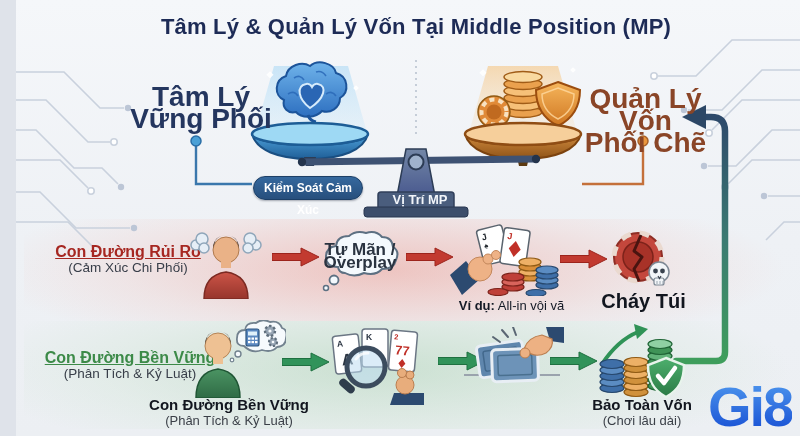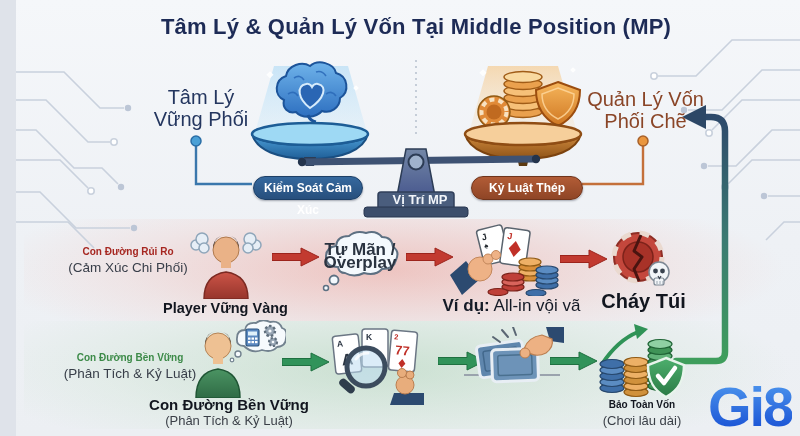--- a/index.html
+++ b/index.html
@@ -10,29 +10,29 @@
     margin-left:16px;
     -webkit-font-smoothing:antialiased;
   }
   .abs{position:absolute;}
   .c{text-align:center;}
   .band-risk{left:8px;top:219px;width:784px;height:102px;
     background:radial-gradient(ellipse 58% 95% at 46% 50%, rgba(238,160,150,.55), rgba(242,198,192,.28) 58%, rgba(240,240,244,0) 88%);}
   .band-sustain{left:8px;top:321px;width:784px;height:108px;
     background:radial-gradient(ellipse 60% 95% at 45% 45%, rgba(172,211,178,.52), rgba(205,228,208,.30) 58%, rgba(240,244,240,0) 88%);}
   .title{left:0;top:14px;width:800px;font-size:22px;font-weight:800;color:#1d2b56;letter-spacing:.2px;}
-  .side-label{font-size:20px;line-height:22px;font-weight:400;}
+  .side-label{font-size:28px;line-height:22px;font-weight:700;}
   .side-label.blue{color:#24365f;}
   .side-label.orange{color:#8a4527;}
   .pill{height:22px;line-height:22px;border-radius:12px;color:#fff;font-size:12px;font-weight:700;text-align:center;
     box-shadow:0 1px 2px rgba(20,30,50,.35);}
   .pill.blue{background:linear-gradient(180deg,#35689e,#274f7d);border:1px solid #1d3f66;}
   .pill.rust{background:linear-gradient(180deg,#b25c36,#8f4526);border:1px solid #6f341b;}
   .base-label{color:#f2f5fa;font-size:13px;font-weight:700;}
-  .path-heading{font-size:10px;line-height:17px;font-weight:800;}
+  .path-heading{font-size:16px;line-height:17px;font-weight:800;text-decoration:underline;}
   .path-heading.red{color:#a62721;}
   .path-heading.green{color:#3c8a48;}
   .path-sub{font-size:13.5px;line-height:16px;color:#383e49;}
   .item-label{font-size:14.5px;line-height:16px;font-weight:700;color:#12161f;}
   .item-sub{font-size:13px;line-height:15px;color:#3a3f47;}
   .bubble-text{font-size:17px;line-height:13px;font-weight:700;color:#2a3340;}
   .b{font-weight:700;}
   .logo{font-size:56px;font-weight:700;letter-spacing:-2px;color:#2b6ce4;
     background:linear-gradient(180deg,#55a0f1 0%,#1e58d7 80%);
     -webkit-background-clip:text;background-clip:text;-webkit-text-fill-color:transparent;}
@@ -200,21 +200,20 @@
 
   <div class="abs side-label blue c" style="left:110px;top:86px;width:150px">
     <div>Tâm Lý</div>
     <div>Vững Phối</div>
   </div>
   <div class="abs side-label orange c" style="left:552px;top:88px;width:155px">
     <div>Quản Lý Vốn</div>
     <div>Phối Chẽ</div>
   </div>
   <div class="abs pill blue" style="left:237px;top:176px;width:108px">Kiểm Soát Cảm Xúc</div>
-  <div class="abs pill rust" style="left:455px;top:176px;width:110px">Kỷ Luật Thép</div>
   <div class="abs base-label c" style="left:360px;top:192px;width:88px">Vị Trí MP</div>
 
   <div class="abs c" style="left:28px;top:243px;width:168px">
     <div class="path-heading red">Con Đường Rủi Ro</div>
     <div class="path-sub">(Cảm Xúc Chi Phối)</div>
   </div>
 
   <svg class="abs" style="left:170px;top:227px" width="80" height="72" viewBox="0 0 80 72">
     <defs>
       <linearGradient id="shirtR" x1="0" y1="0" x2="0" y2="1">
@@ -228,21 +227,20 @@
         <circle cx="18" cy="21" r="5"></circle>
       <circle cx="70" cy="18" r="5"></circle>
         <circle cx="64" cy="12" r="6"></circle>
         <circle cx="62" cy="21" r="5"></circle>
     </g>
     <circle cx="40" cy="23" r="13" fill="#eab287" stroke="#b07a4e" stroke-width="1"></circle>
     <path d="M27,21 A13,13 0 0 1 53,21 L50,12 Q40,4 30,12 Z" fill="#3a2d26"></path>
     <rect x="35" y="34" width="10" height="7" fill="#eab287"></rect>
     <path d="M18,72 Q18,48 40,45 Q62,48 62,72 Z" fill="url(#shirtR)" stroke="#7c2a22" stroke-width="1.5"></path>
   </svg>
-  <div class="abs item-label c" style="left:147px;top:300px;width:125px">Player Vững Vàng</div>
 
   <svg class="abs" style="left:256px;top:247px" width="48" height="20" viewBox="0 0 48 20">
     <polygon points="0,6.5 29,6.5 29,1 47,10 29,19 29,13.5 0,13.5" fill="#c23a30" stroke="#9c241c" stroke-width="1"></polygon>
   </svg>
 
   <svg class="abs" style="left:302px;top:229px" width="84" height="64" viewBox="0 0 84 64">
     <path d="M20,38 Q8,38 8,28 Q8,18 18,17 Q19,7 31,7 Q38,1 48,4 Q58,1 64,8 Q74,8 75,18 Q82,22 78,31 Q76,40 64,40 Q58,47 46,44 Q36,49 27,44 Q21,44 20,38 Z" fill="#f4f9fd" stroke="#5d7082" stroke-width="2"></path>
     <circle cx="16" cy="51" r="4.5" fill="#f4f9fd" stroke="#5d7082" stroke-width="1.8"></circle>
     <circle cx="8" cy="59" r="2.5" fill="#f4f9fd" stroke="#5d7082" stroke-width="1.5"></circle>
   </svg>
@@ -283,21 +281,21 @@
         <ellipse cx="97" cy="49" rx="11" ry="4" fill="#5b8cc2"></ellipse>
     </g>
     <g stroke="#7c221a" stroke-width="1.2">
       <ellipse cx="63" cy="66" rx="11" ry="4" fill="#bf4038"></ellipse>
         <ellipse cx="63" cy="61" rx="11" ry="4" fill="#d8645c"></ellipse>
       <ellipse cx="63" cy="56" rx="11" ry="4" fill="#bf4038"></ellipse>
     </g>
     <ellipse cx="48" cy="71" rx="10" ry="3.5" fill="#bf4038" stroke="#7c221a" stroke-width="1.2"></ellipse>
     <ellipse cx="86" cy="72" rx="10" ry="3.5" fill="#3f6fa8" stroke="#27486e" stroke-width="1.2"></ellipse>
   </svg>
-  <div class="abs item-sub c" style="left:408px;top:298px;width:175px;font-size:17px;color:#141a26">
+  <div class="abs item-sub c" style="left:408px;top:298px;width:175px;font-size:13px;color:#141a26">
     <span class="b">Ví dụ:</span>
     <span>All-in vội vã</span>
   </div>
 
   <svg class="abs" style="left:544px;top:249px" width="48" height="20" viewBox="0 0 48 20">
     <polygon points="0,6.5 29,6.5 29,1 47,10 29,19 29,13.5 0,13.5" fill="#c23a30" stroke="#9c241c" stroke-width="1"></polygon>
   </svg>
 
   <svg class="abs" style="left:592px;top:227px" width="68" height="66" viewBox="0 0 68 66">
     <circle cx="30" cy="30" r="24" fill="#c4473c" stroke="#8f2e25" stroke-width="2"></circle>
@@ -457,19 +455,19 @@
         <ellipse cx="64" cy="34" rx="12" ry="4.5" fill="#62b37a"></ellipse>
       <ellipse cx="64" cy="28" rx="12" ry="4.5" fill="#3f9357"></ellipse>
         <ellipse cx="64" cy="22" rx="12" ry="4.5" fill="#8fd0a4"></ellipse>
     </g>
     <g>
       <path d="M70,36 L88,43 C88,58 83,68 70,75 C57,68 52,58 52,43 Z" fill="url(#shGr)" stroke="#e8f4ec" stroke-width="2.5"></path>
       <path d="M62,54 L68,61 L79,46" fill="none" stroke="#ffffff" stroke-width="4.5" stroke-linecap="round" stroke-linejoin="round"></path>
     </g>
   </svg>
   <div class="abs c" style="left:574px;top:397px;width:104px">
-    <div class="item-label" style="font-size:10px">Bảo Toàn Vốn</div>
+    <div class="item-label" style="font-size:15px">Bảo Toàn Vốn</div>
     <div class="item-sub">(Chơi lâu dài)</div>
   </div>
 
   <div class="abs logo" style="left:692px;top:374px">Gi8</div>
 
 </div>
 
 </body></html>

